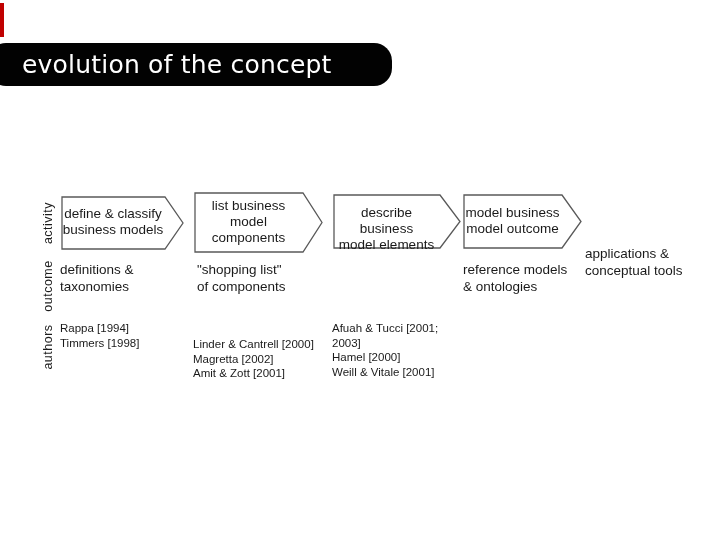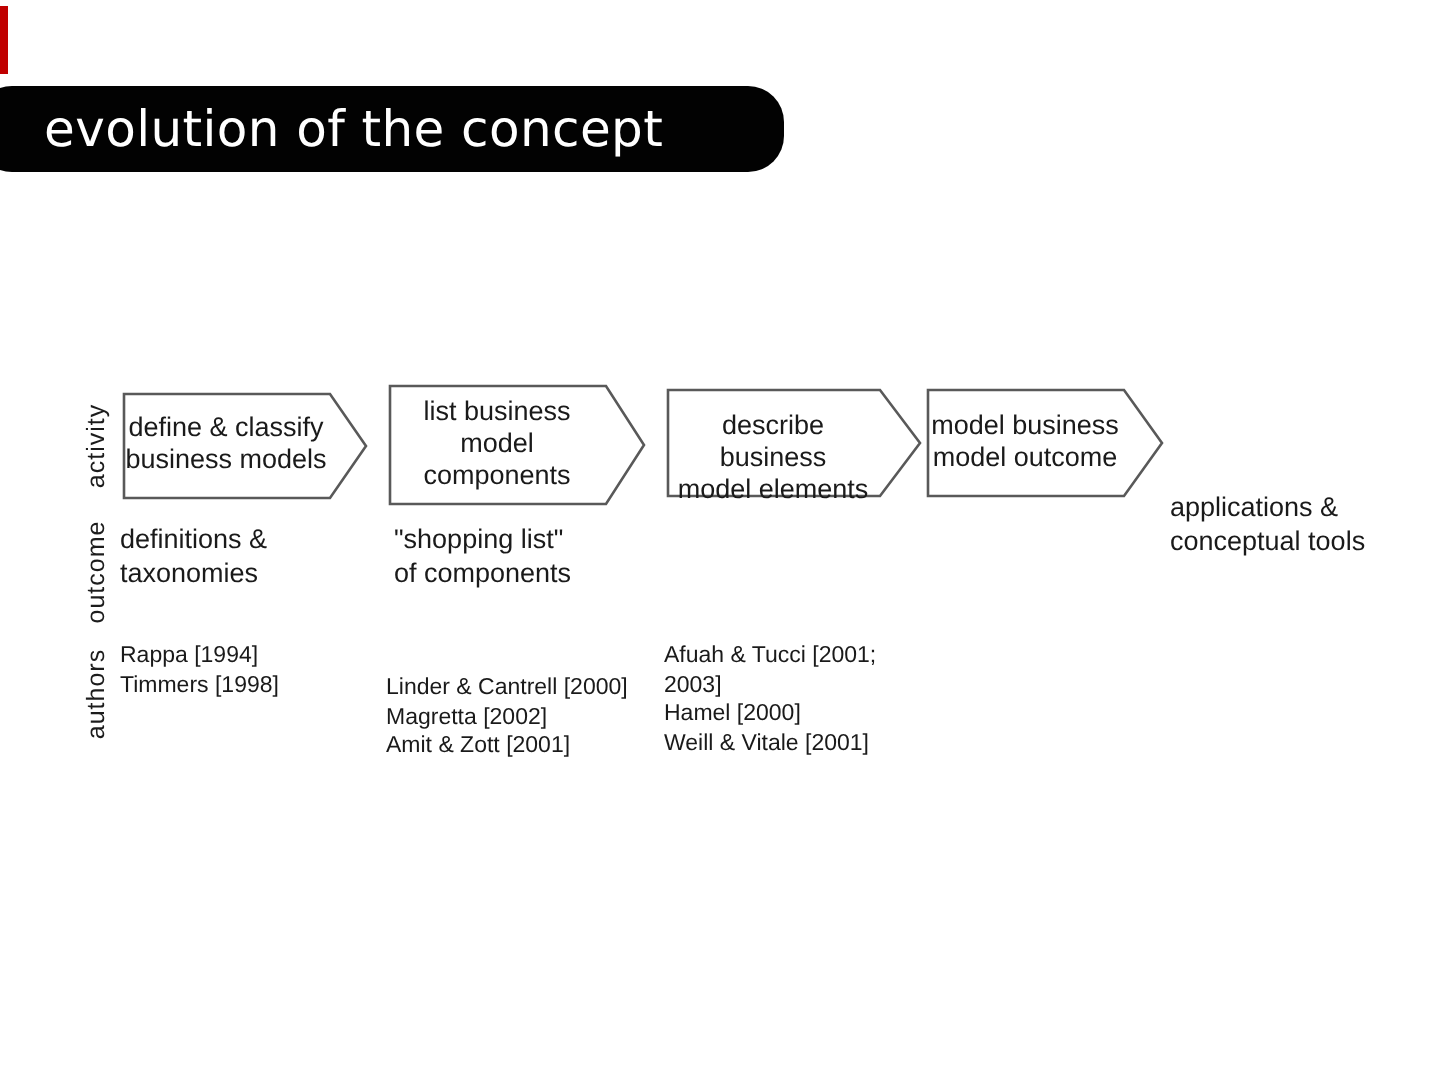--- a/index.html
+++ b/index.html
@@ -69,20 +69,22 @@
     </svg>
     <div class="arrow-text" style="width:99px;top:11px">model business
 model outcome</div>
   </div>
 
 
   <div class="outcome-text" style="left:60px;top:262px;width:130px">definitions &amp;
 taxonomies</div>
   <div class="outcome-text" style="left:197px;top:262px;width:130px">"shopping list"
 of components</div>
+  <div class="outcome-text" style="left:463px;top:262px;width:130px">reference models
+&amp; ontologies</div>
   <div class="outcome-text" style="left:585px;top:246px;width:135px">applications &amp;
 conceptual tools</div>
 
   <div class="authors-text" style="left:60px;top:321px;width:135px">Rappa [1994]
 Timmers [1998]</div>
   <div class="authors-text" style="left:193px;top:337px;width:140px">Linder &amp; Cantrell [2000]
 Magretta [2002]
 Amit &amp; Zott [2001]</div>
   <div class="authors-text" style="left:332px;top:321px;width:135px">Afuah &amp; Tucci [2001;
 2003]

